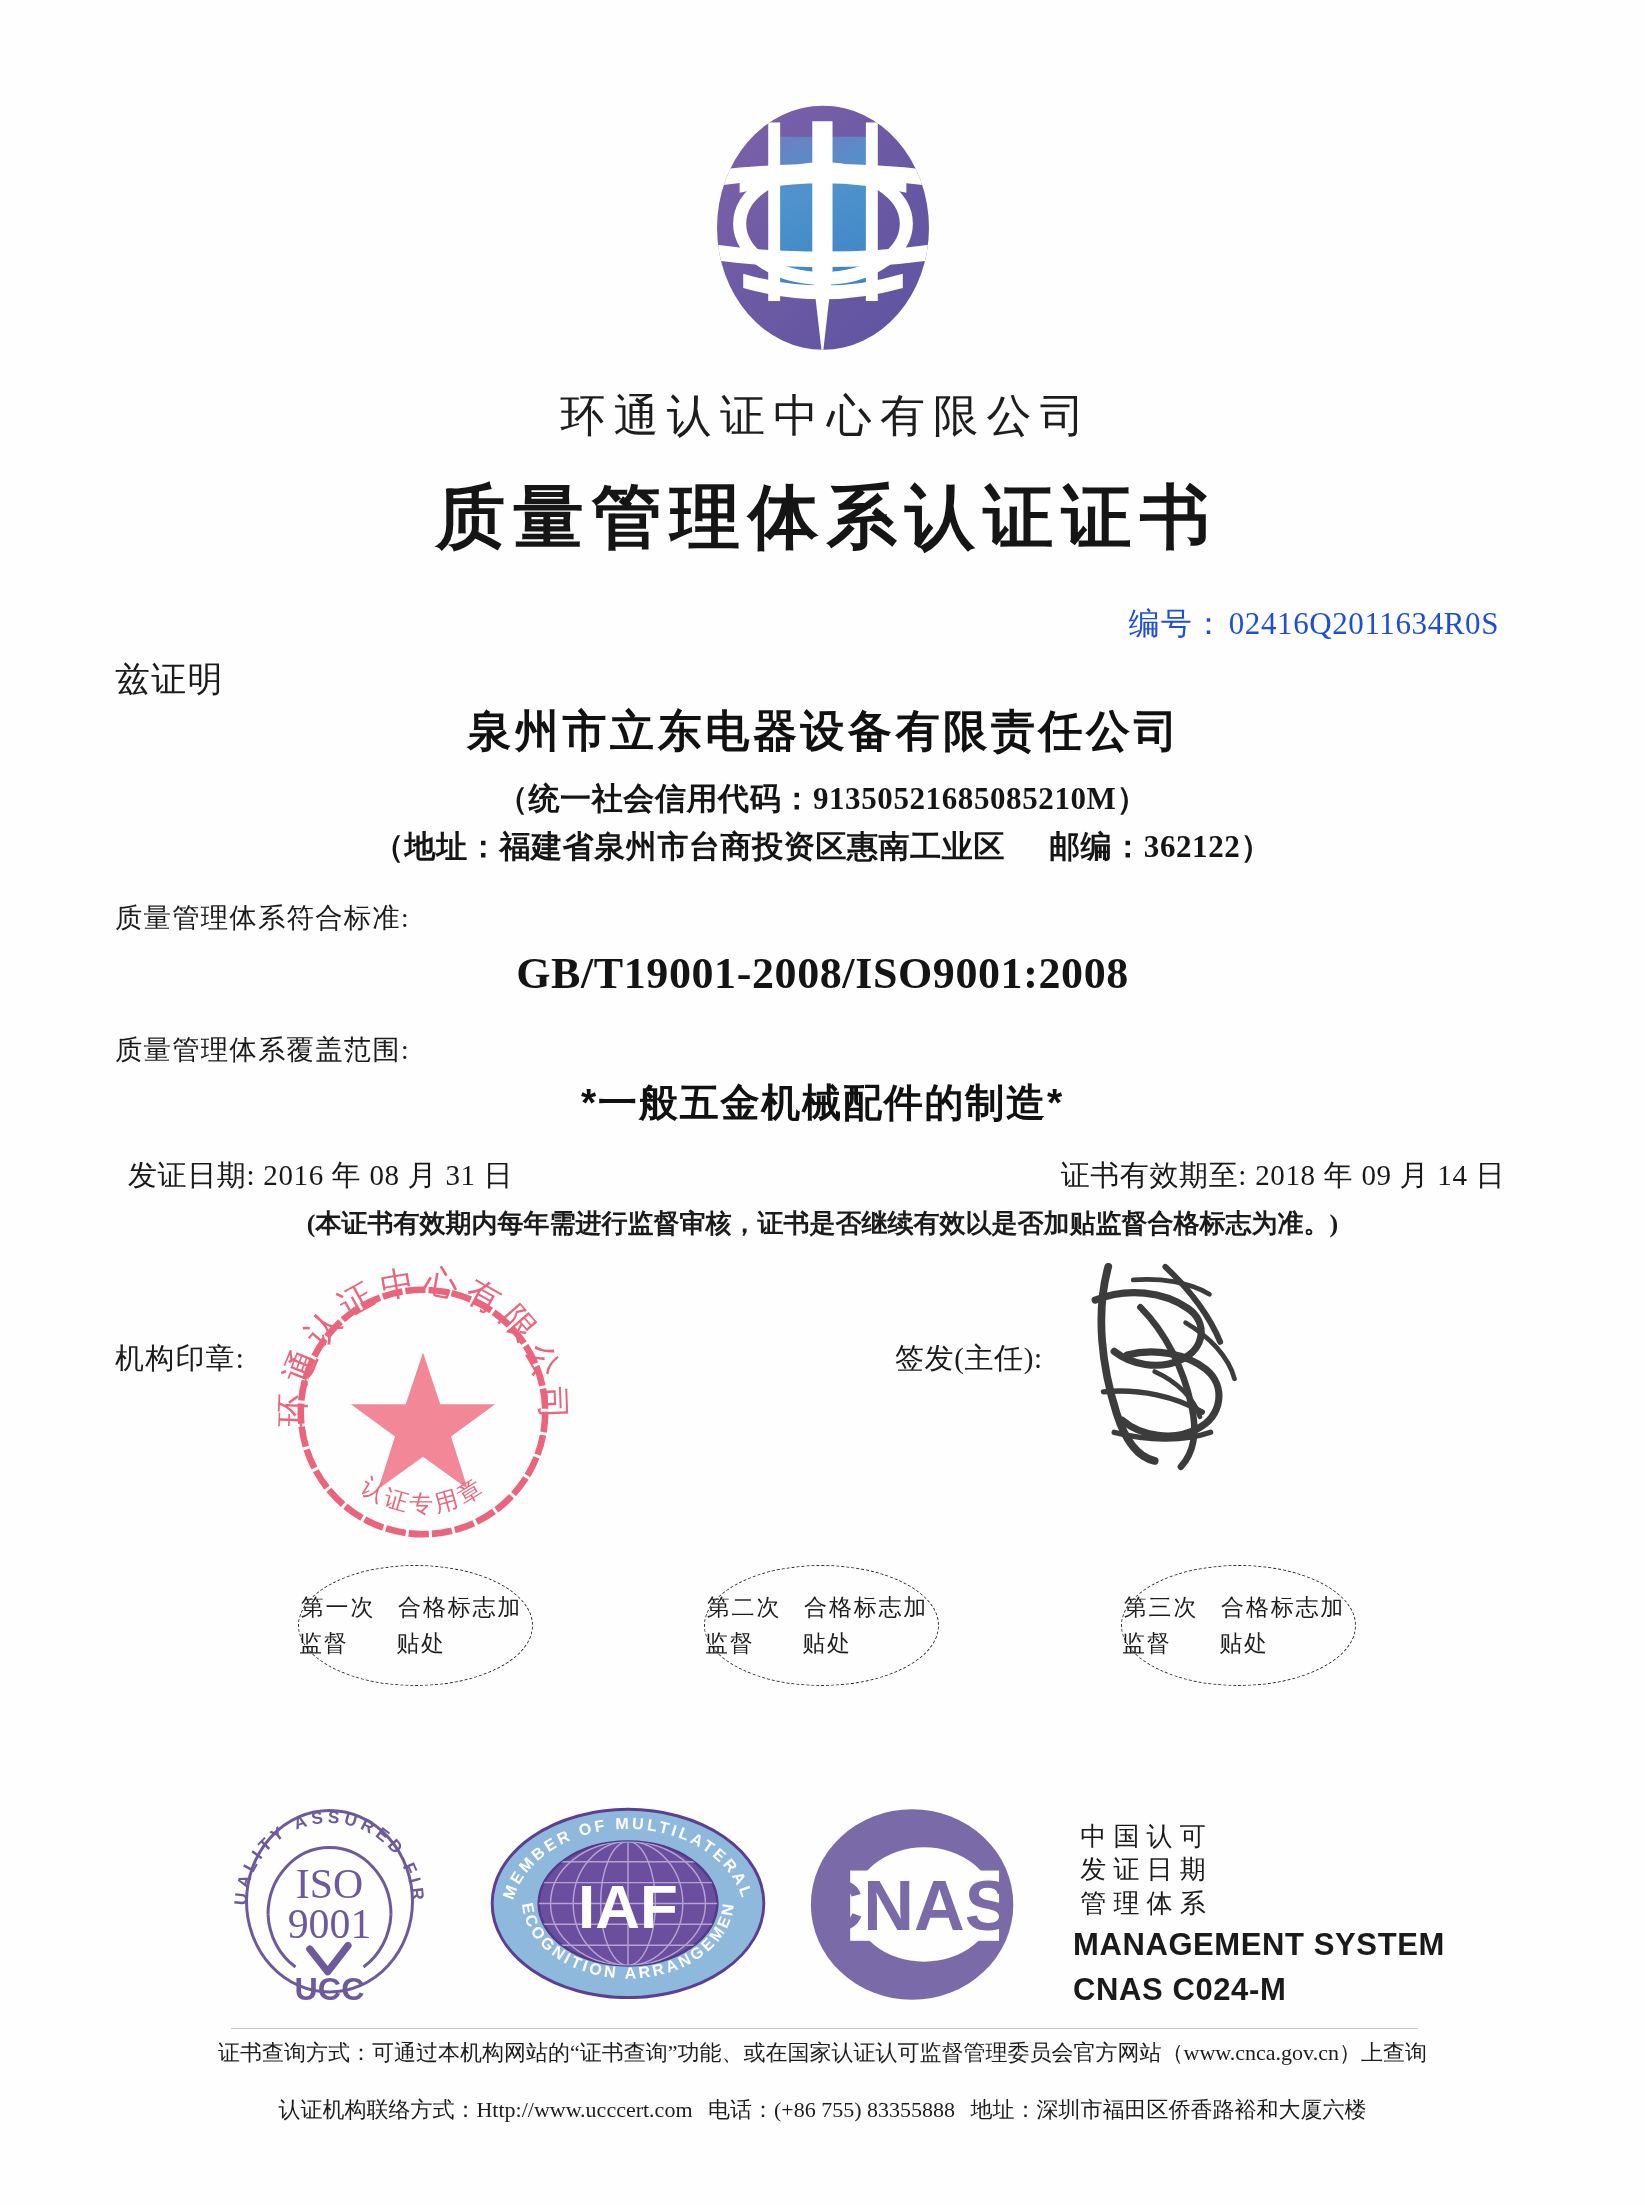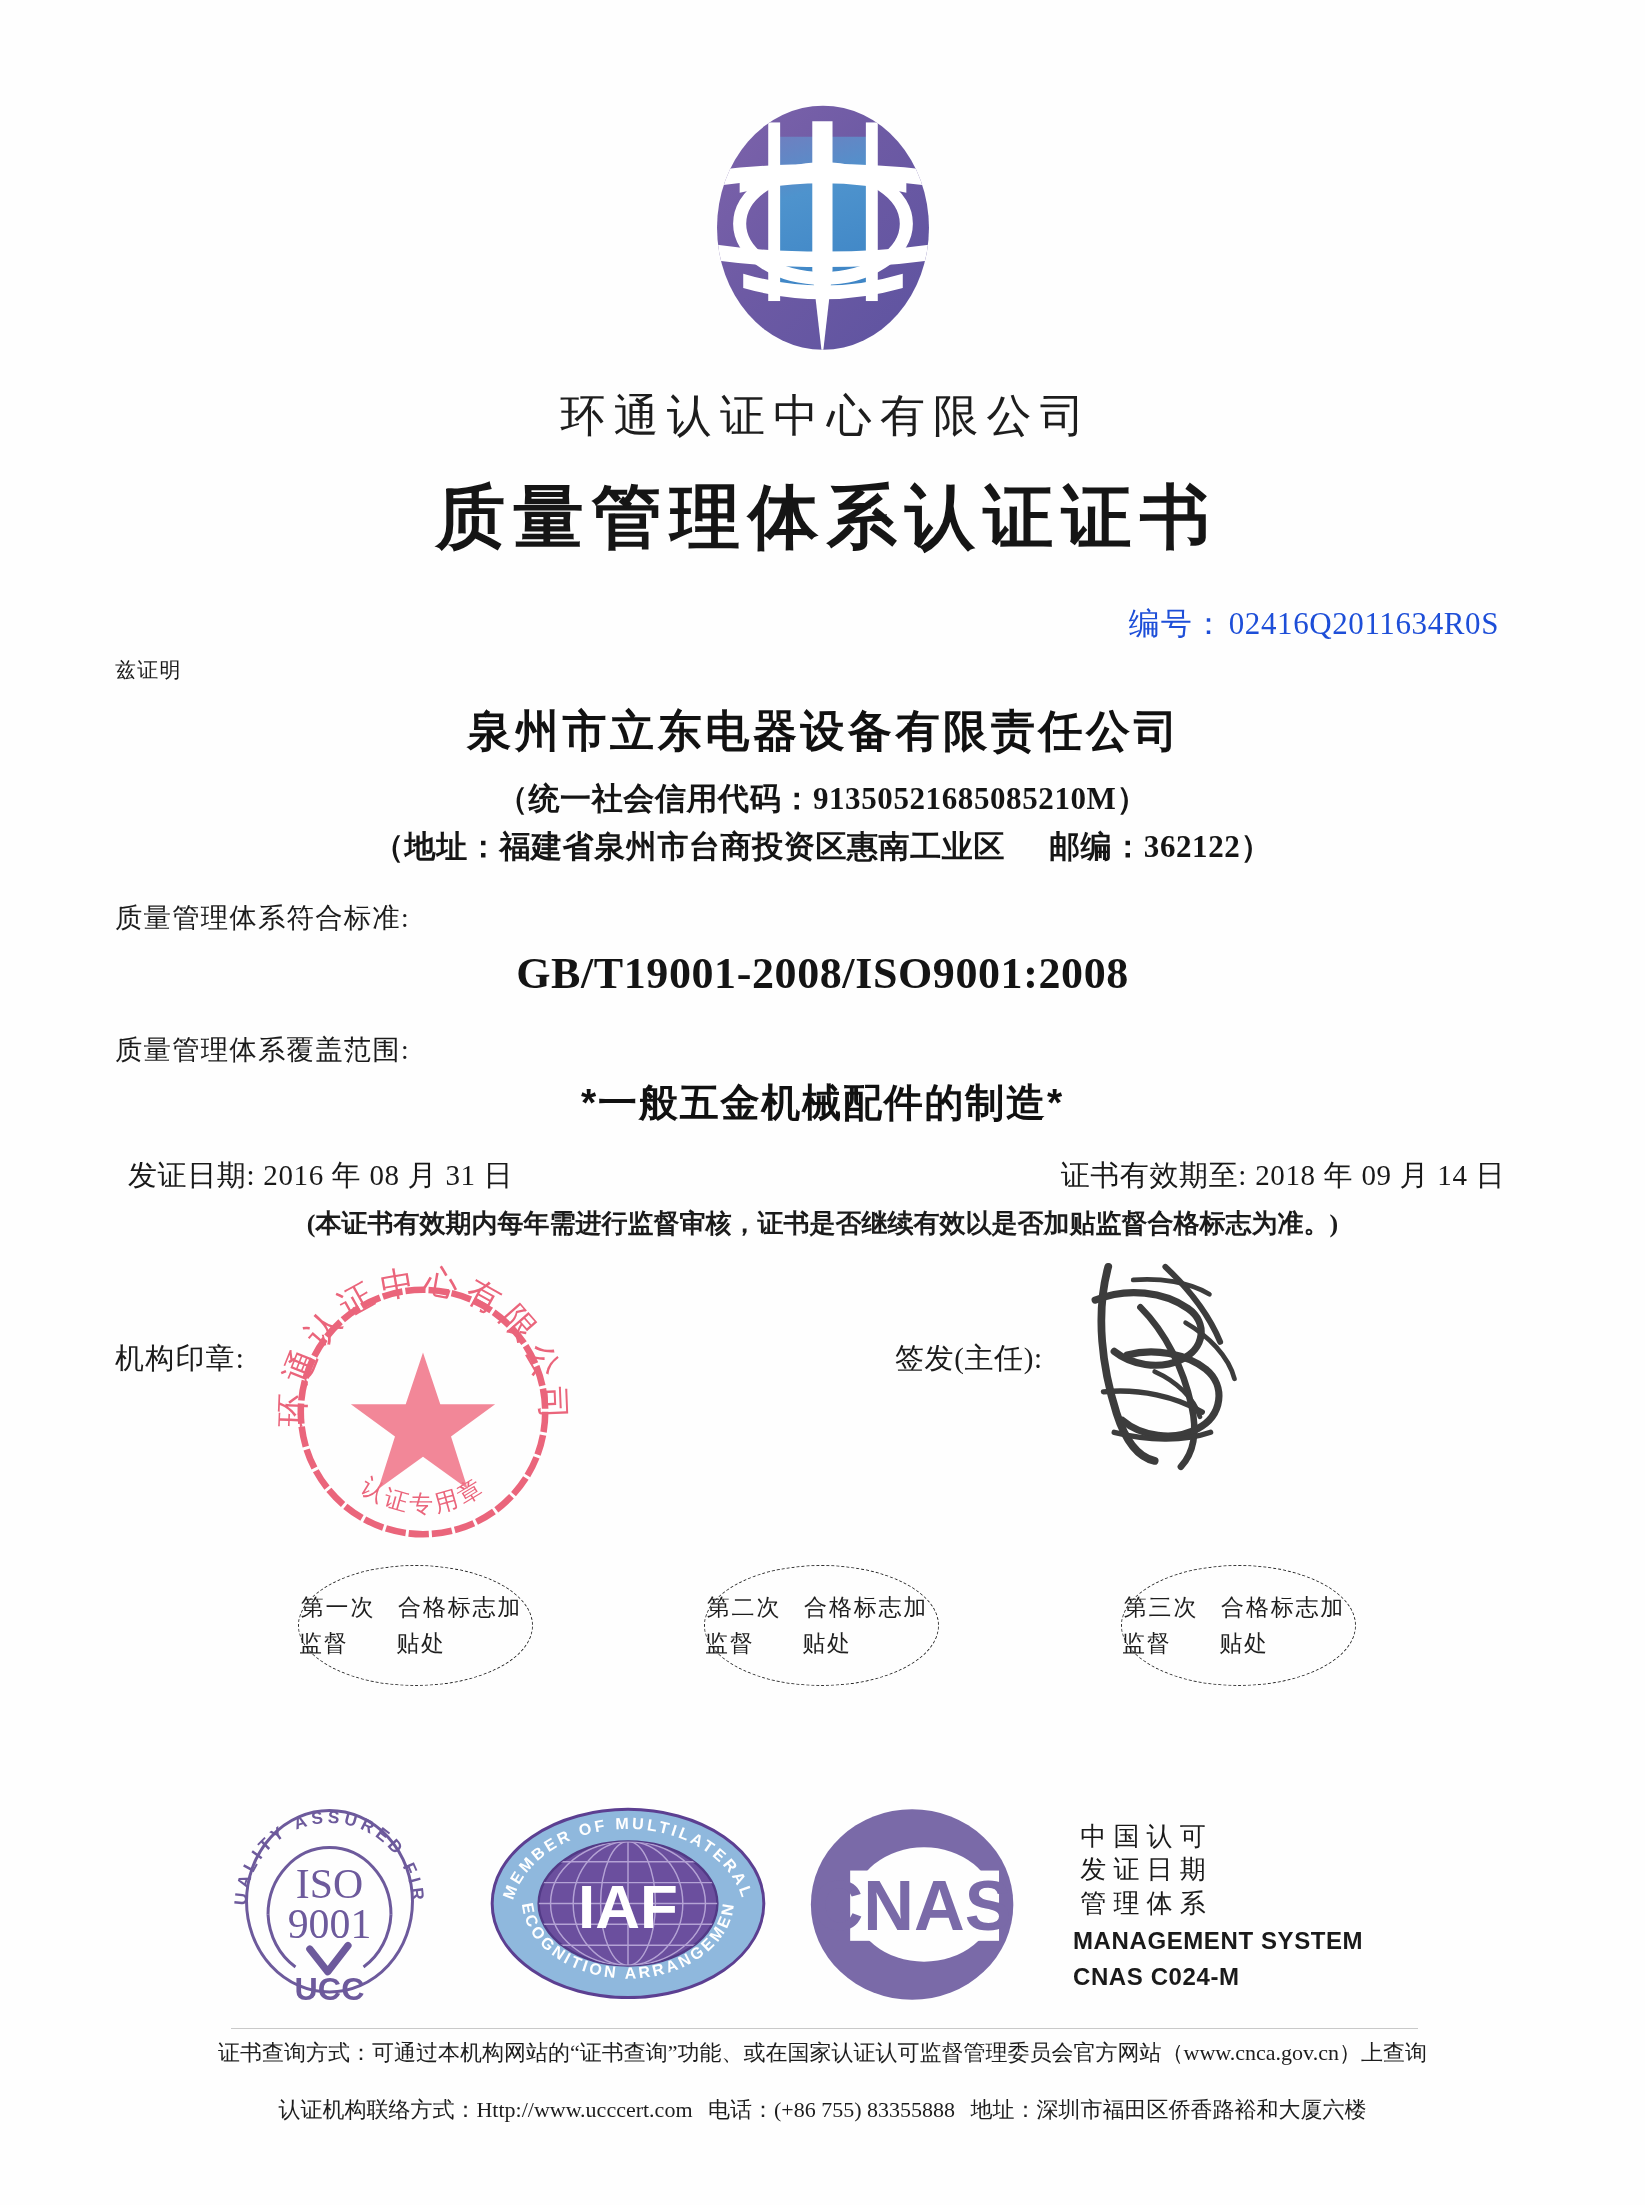--- a/index.html
+++ b/index.html
@@ -69,21 +69,21 @@
     color: #1d4ed8;
     white-space: nowrap;
   }
   .cert-no .label { letter-spacing: 1.2px; margin-right: 3.6px; }
 
   
   .lbl-zizhengming {
     position: absolute;
     top: 656px;
     left: 115px;
-    font-size: 21px;
+    font-size: 35px;
     letter-spacing: 1.2px;
     color: #1b1b1b;
     font-family: Liberation Serif, serif;
   }
   .company {
     position: absolute;
     top: 702px;
     left: 0;
     width: 100%;
     text-align: center;
@@ -270,21 +270,21 @@
     font-family: "Liberation Sans", "DejaVu Sans", sans-serif;
     color: #1a1a1a;
   }
   .cnas-cn {
     font-size: 26px;
     letter-spacing: 7.2px;
     line-height: 1.28;
     text-indent: 7.2px;
   }
   .cnas-en {
-    font-size: 24px;
+    font-size: 31px;
     font-weight: bold;
     letter-spacing: 0.6px;
     line-height: 1.3;
     margin-top: 4.8px;
   }
 
   
   .footer-rule {
     position: absolute;
     left: 231px;

